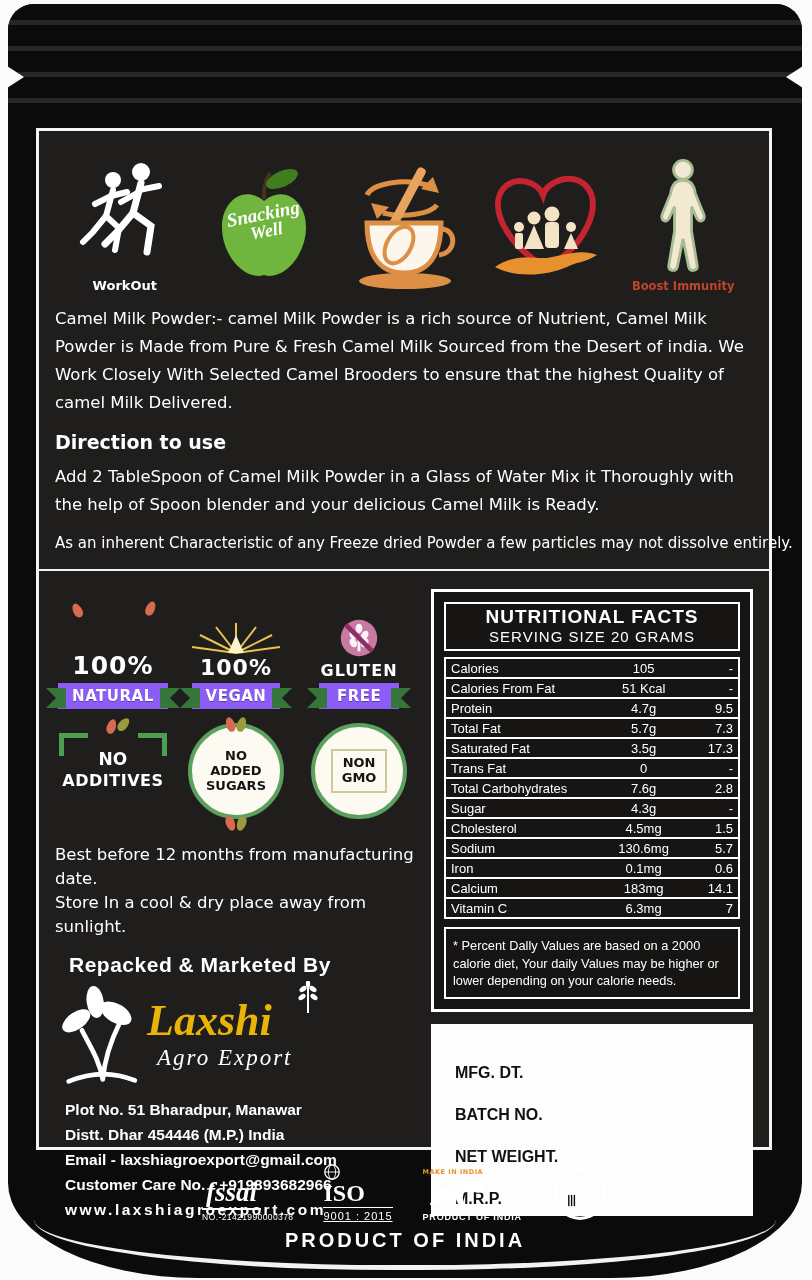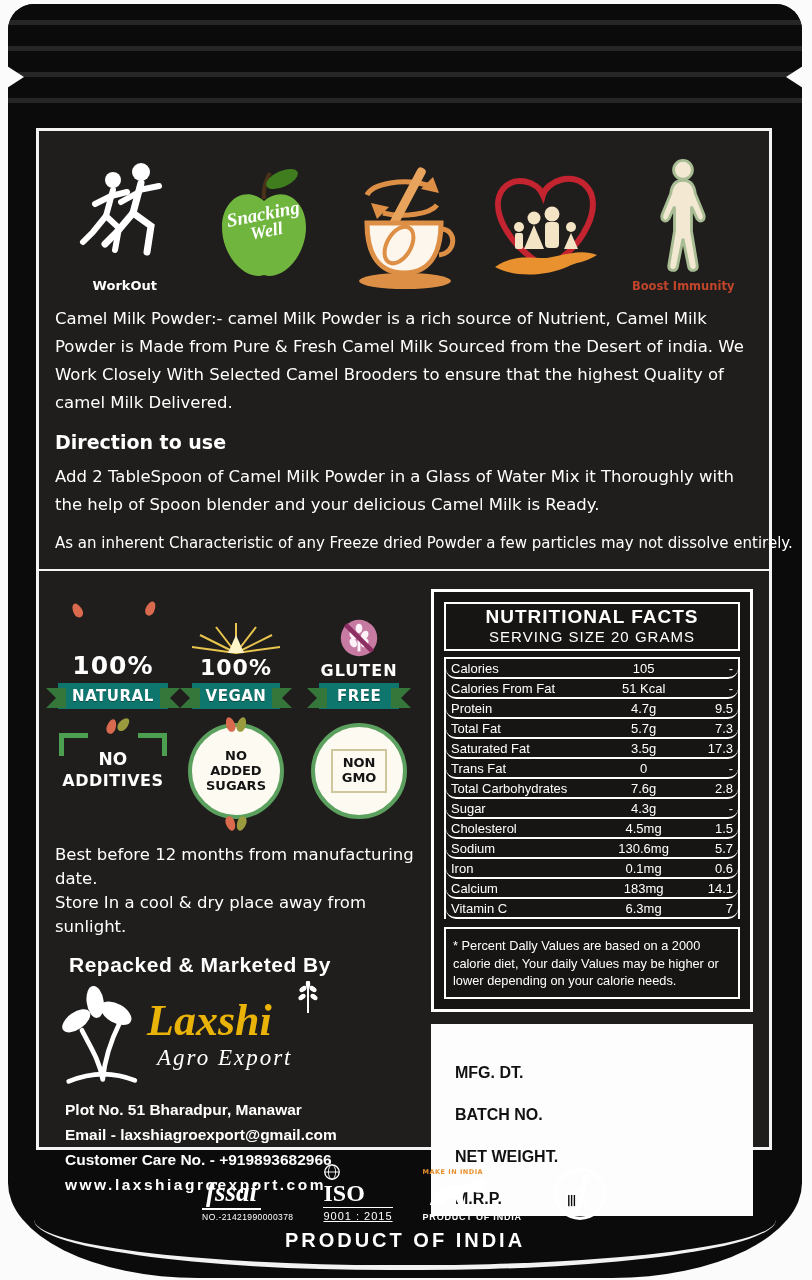--- a/index.html
+++ b/index.html
@@ -35,21 +35,21 @@
   .divider{border-top:2px solid #f4f4f4;margin:14px -16px 0 -16px;}
   
   .columns{display:flex;gap:14px;margin-top:10px;}
   .left-col{flex:1;min-width:0;}
   .right-col{width:322px;flex:0 0 322px;}
   
   .badges{display:flex;justify-content:space-between;margin-top:16px;align-items:flex-end;}
   .badge{width:32%;display:flex;flex-direction:column;align-items:center;position:relative;height:112px;justify-content:flex-end;}
   .pct{font-size:25px;font-weight:800;color:#fff;letter-spacing:1px;}
   .gl-top{font-size:16px;font-weight:800;color:#fff;letter-spacing:1px;}
-  .ribbon{position:relative;display:inline-block;background:#0f766e;color:#fff;font-weight:700;
+  .ribbon{position:relative;display:inline-block;background:#8b5cf6;color:#fff;font-weight:700;
           padding:4px 12px;font-size:15px;letter-spacing:.5px;margin-top:3px;text-shadow:0 1px 0 rgba(0,0,0,.35);}
   .ribbon::before,.ribbon::after{content:"";position:absolute;top:5px;border:10px solid #35773a;}
   .ribbon::before{left:-12px;border-left-color:transparent;}
   .ribbon::after{right:-12px;border-right-color:transparent;}
   .leaf{position:absolute;width:9px;height:15px;border-radius:50% 50% 50% 50%/60% 60% 40% 40%;}
   .leaf.coral{background:#d96a4d;}
   .leaf.olive{background:#9a9a3f;}
   .badges2{display:flex;justify-content:space-between;margin-top:14px;}
   .b-noadd{width:32%;position:relative;height:104px;}
   .bracket-tl{position:absolute;top:10px;left:4px;width:24px;height:18px;border-top:5px solid #4c9f50;border-left:5px solid #4c9f50;}
@@ -72,21 +72,21 @@
   .wheat{position:absolute;right:-28px;top:-18px;}
   .address{font-family:"Liberation Sans",sans-serif;font-weight:700;font-size:15.5px;line-height:1.62;margin-top:10px;padding-left:10px;}
   .address .site{letter-spacing:2.5px;}
   
   .ingredients{font-family:"Liberation Sans",sans-serif;font-size:16.5px;font-weight:700;margin-top:2px;text-align:center;}
   .ntable{border:3px solid #fff;background:#171513;padding:10px;margin-top:8px;font-family:"Liberation Sans",sans-serif;}
   .nhead{border:2px solid #fff;text-align:center;padding:2px 0 4px 0;}
   .ntitle{font-size:19px;font-weight:700;letter-spacing:1px;}
   .nsub{font-size:15px;letter-spacing:1px;}
   .nrows{border:2px solid #fff;border-bottom:none;margin-top:6px;}
-  .nrow{display:flex;align-items:center;border-bottom:2px solid #fff;font-size:13px;padding:1.5px 5px;border-radius:10px;}
+  .nrow{display:flex;align-items:center;border-bottom:2px solid #fff;font-size:13px;padding:1.5px 5px;}
   .nrow .nl{flex:1.45;text-align:left;}
   .nrow .na{flex:1;text-align:center;}
   .nrow .nd{width:40px;text-align:right;}
   .nfoot{border:2px solid #fff;margin-top:8px;padding:8px 7px;font-size:12.8px;line-height:1.35;}
   .fill-box{background:#fdfdfd;color:#111;margin-top:12px;height:192px;box-sizing:border-box;
             padding:40px 0 0 24px;font-family:"Liberation Sans",sans-serif;}
   .fill-box .field{font-weight:700;font-size:16px;margin-bottom:24px;}
   
   .certs{position:absolute;left:0;right:0;bottom:56px;display:flex;justify-content:center;align-items:flex-end;gap:30px;color:#fff;}
   .cert{display:flex;flex-direction:column;align-items:flex-start;}
@@ -298,20 +298,21 @@
                   <ellipse cx="19" cy="16" rx="4" ry="2.4" transform="rotate(35 19 16)"></ellipse>
                   <ellipse cx="13" cy="3" rx="2.2" ry="4"></ellipse>
                 </g>
               </svg>
               <div class="brand-sub">Agro Export</div>
             </div>
           </div>
 
           <div class="address">
             <div>Plot No. 51 Bharadpur, Manawar</div>
+            <div>Distt. Dhar 454446 (M.P.) India</div>
             <div>Email - laxshiagroexport@gmail.com</div>
             <div>Customer Care No. - +919893682966</div>
             <div class="site">www.laxshiagroexport.com</div>
           </div>
         </div>
 
         <div class="right-col">
 
           <div class="ntable">
             <div class="nhead">

